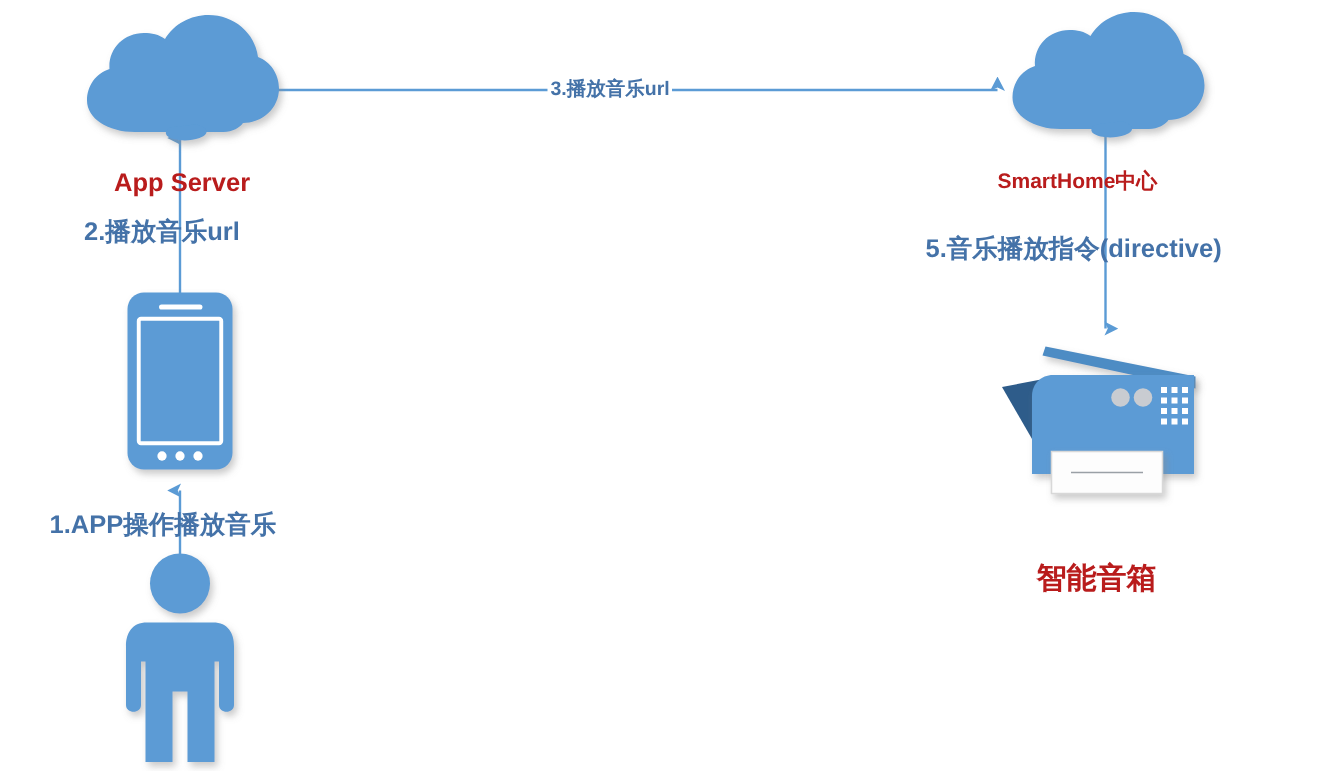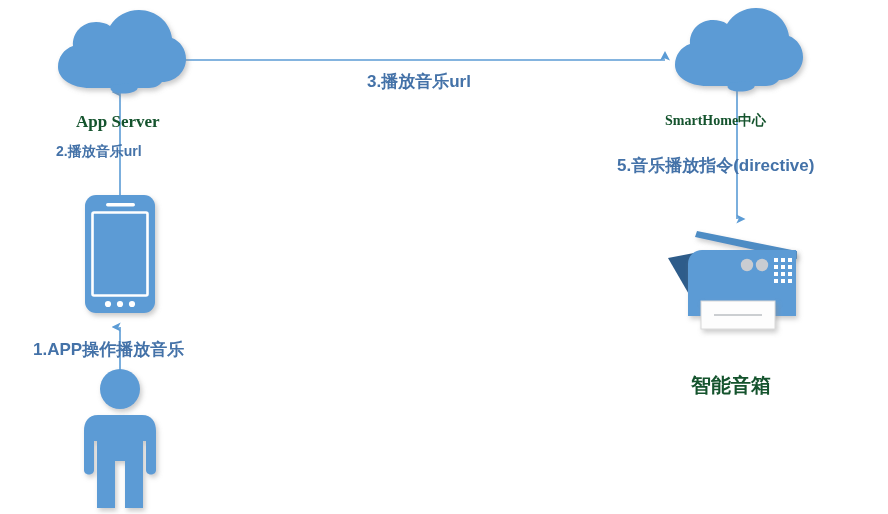--- a/index.html
+++ b/index.html
@@ -12,45 +12,45 @@
   }
   #canvas {
     position: relative;
     width: 888px;
     height: 514px;
     background: #ffffff;
     overflow: hidden;
   }
   .node-label {
     position: absolute;
-    color: #14532d;
+    color: #b91c1c;
     font-weight: bold;
     white-space: nowrap;
-    font-family: Liberation Serif, serif;
+    font-family: Liberation Sans, sans-serif;
   }
   .edge-label {
     position: absolute;
     color: #4472A8;
     font-weight: bold;
     white-space: nowrap;
     font-family: "Liberation Sans", "DejaVu Sans", sans-serif;
   }
   .svg-layer {
     position: absolute;
     left: 0;
     top: 0;
     width: 888px;
     height: 514px;
   }
   .lbl-app-server   { left: 76px;  top: 112px; font-size: 17px; }
   .lbl-smarthome    { left: 665px; top: 112px; font-size: 14px; }
   .lbl-speaker      { left: 691px; top: 336px; font-size: 20px; margin-top: 36px; }
   .lbl-step1 { left: 33px;  top: 338px; font-size: 17px; }
-  .lbl-step2 { left: 56px;  top: 143px; font-size: 14px; }
-  .lbl-step3 { left: 365px; top: 50px;  font-size: 17px; background: #ffffff; padding: 0 2px; margin-top: 20px; }
+  .lbl-step2 { left: 56px;  top: 143px; font-size: 17px; }
+  .lbl-step3 { left: 365px; top: 50px;  font-size: 13px; background: #ffffff; padding: 0 2px; }
   .lbl-step4 { left: 617px; top: 154px; font-size: 17px; }
 </style>
 </head>
 <body>
 
 <div id="canvas">
 
   <svg class="svg-layer" viewBox="0 0 888 514" xmlns="http://www.w3.org/2000/svg">
     <defs>
       <filter id="softshadow" x="-30%" y="-30%" width="180%" height="180%">

